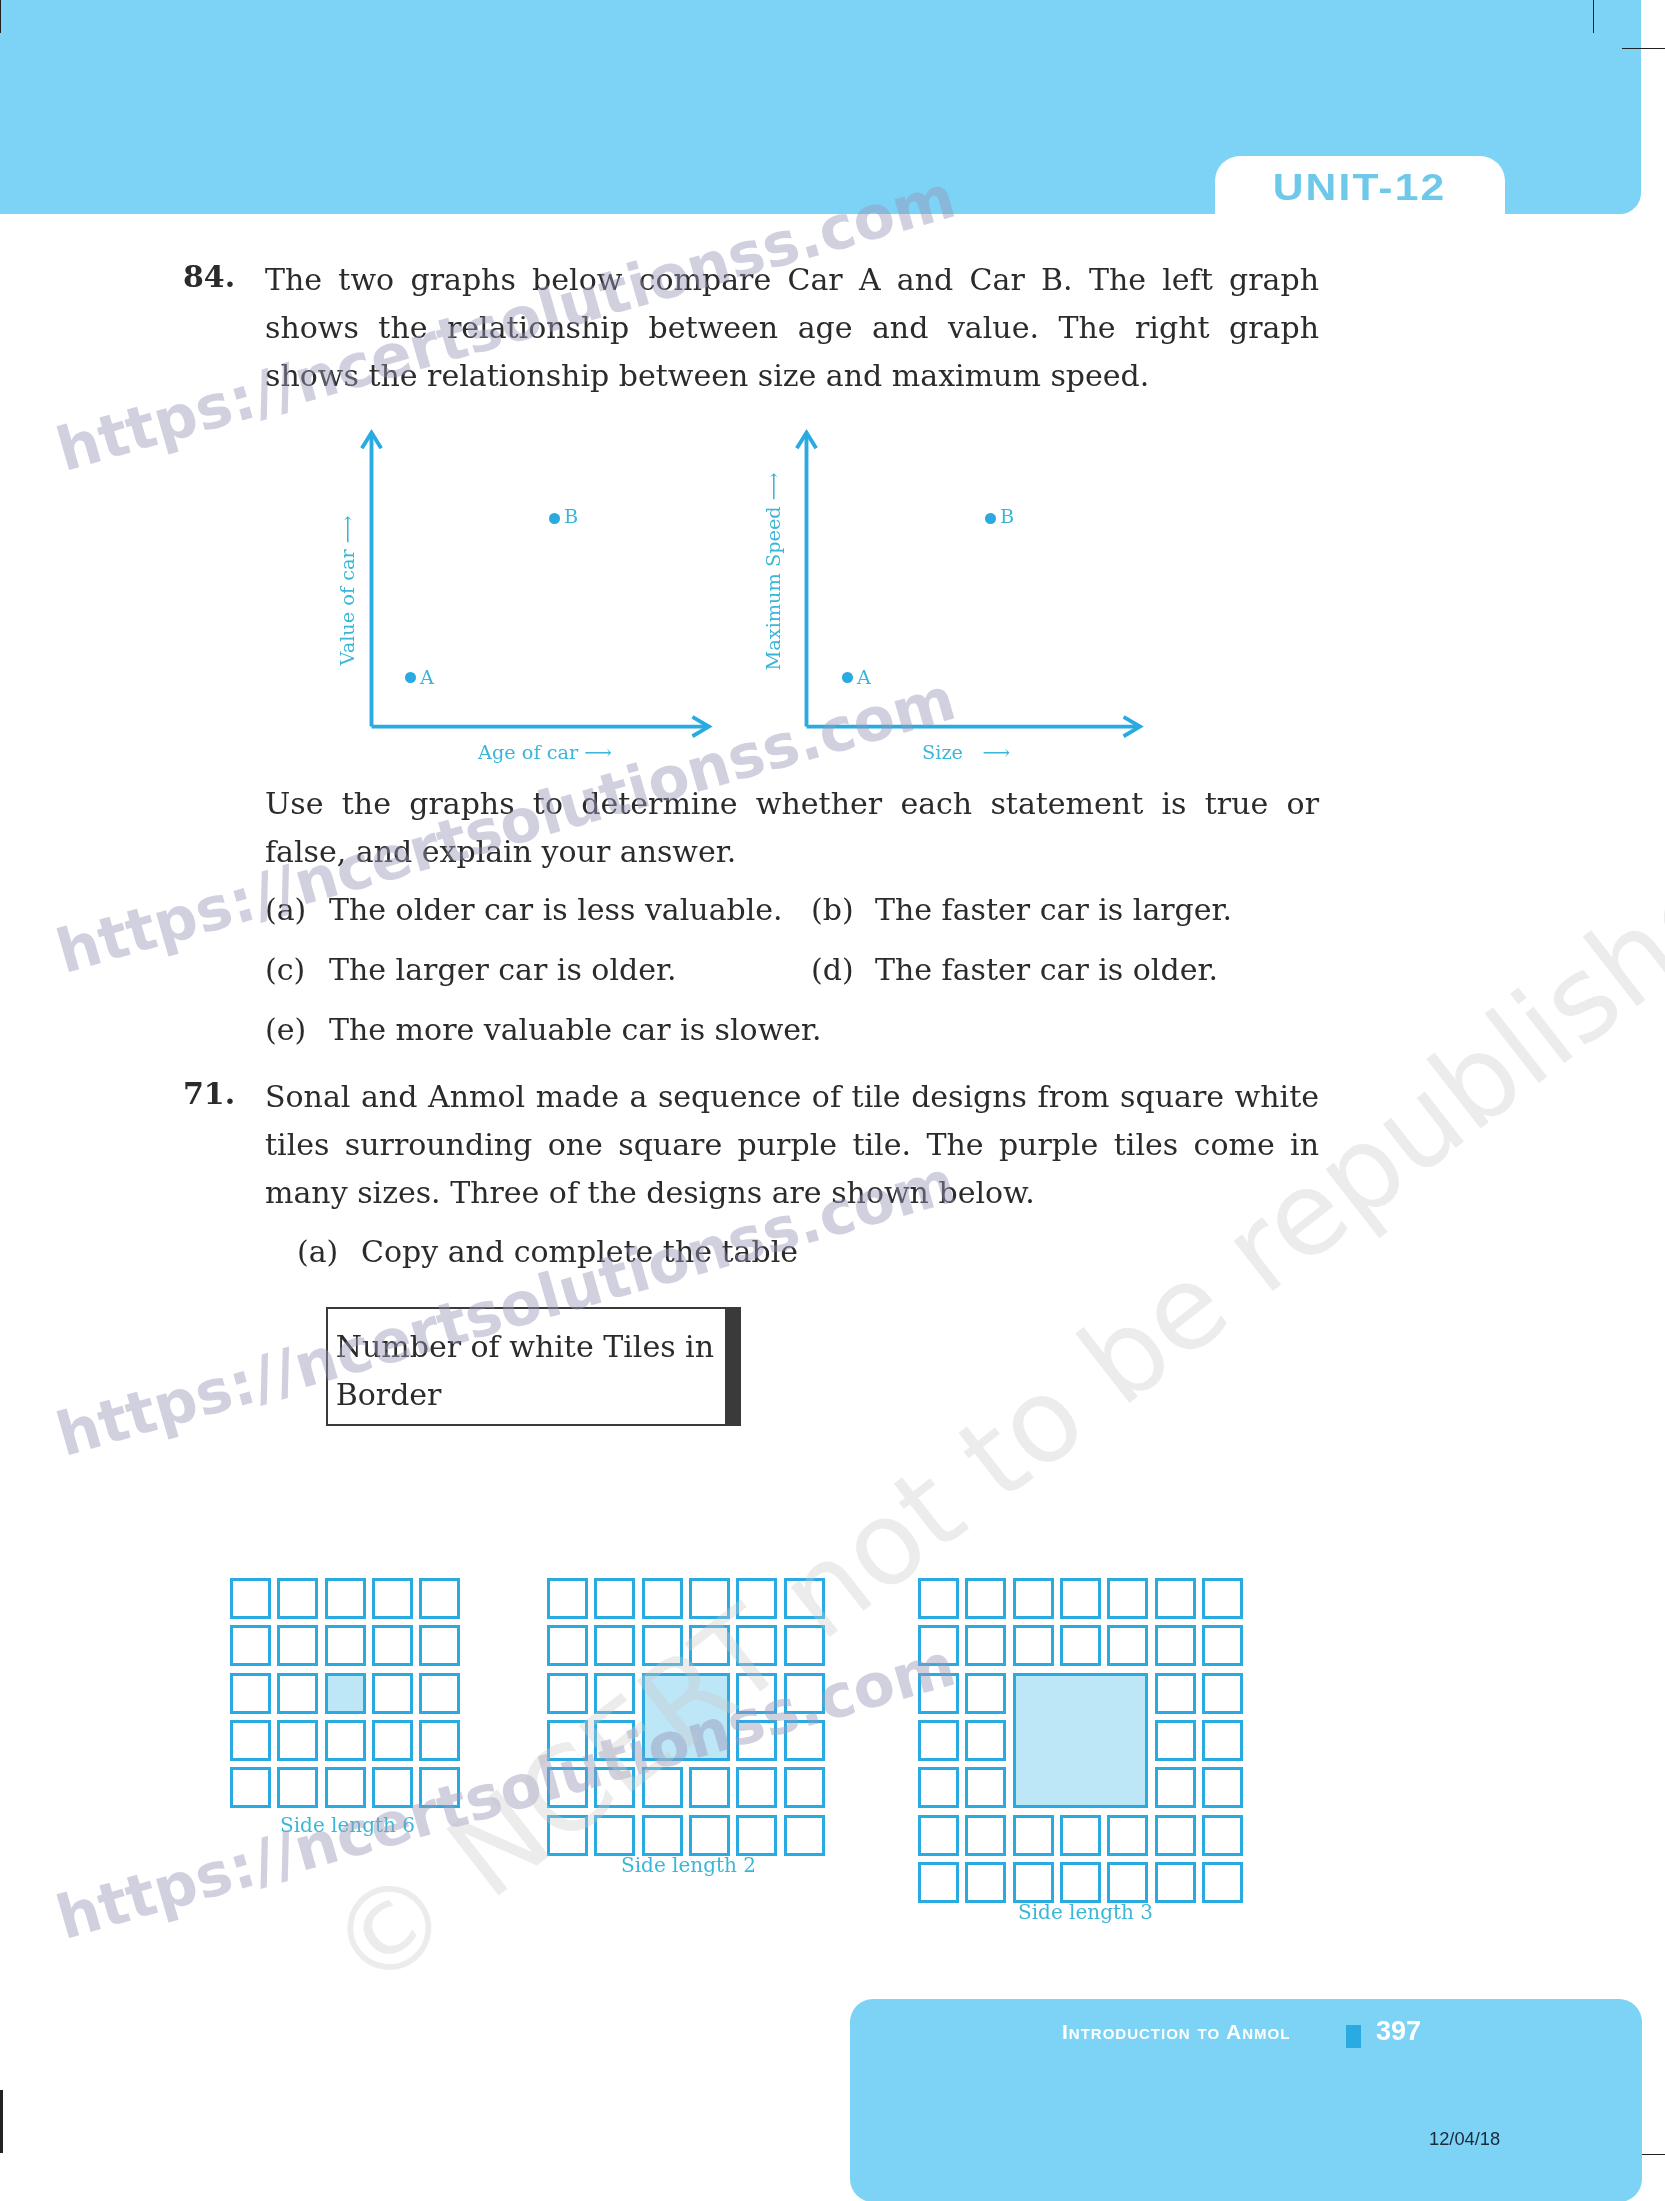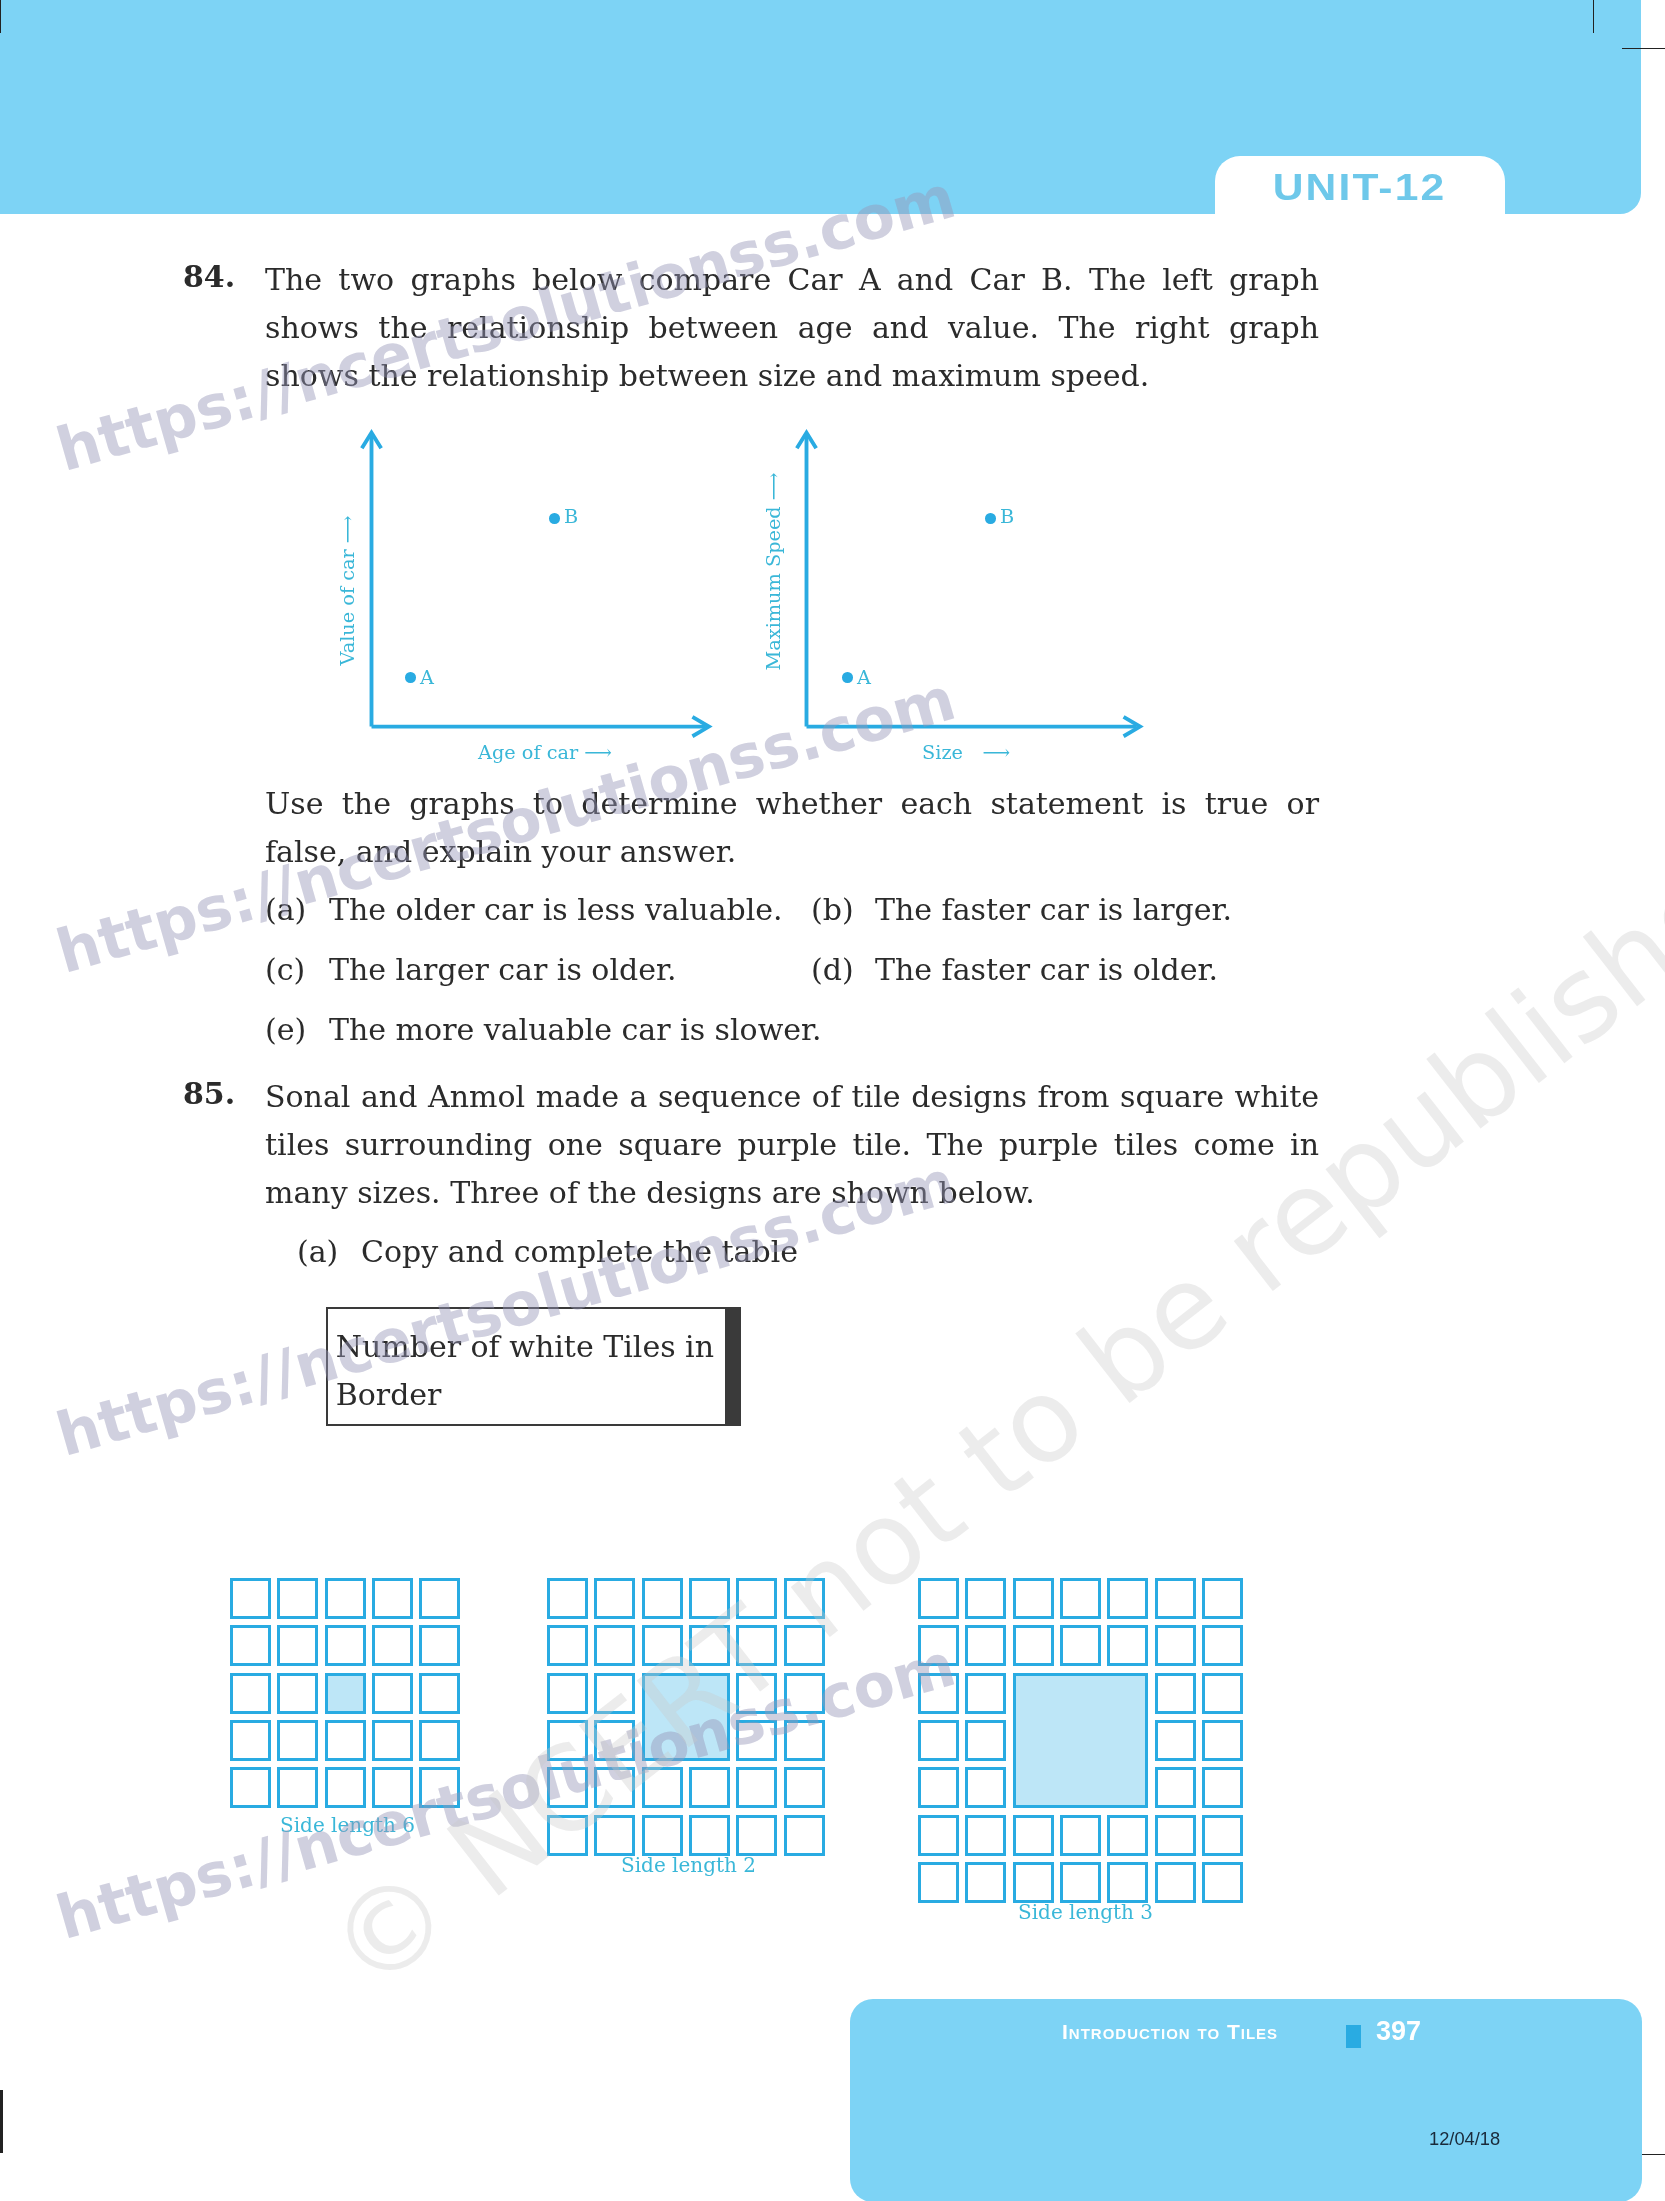--- a/index.html
+++ b/index.html
@@ -161,21 +161,21 @@
 <div class="opt" style="left:265px;top:952px;">
   <span class="lbl">(c)</span><span>The larger car is older.</span>
 </div>
 <div class="opt" style="left:811px;top:952px;">
   <span class="lbl">(d)</span><span>The faster car is older.</span>
 </div>
 <div class="opt" style="left:265px;top:1012px;">
   <span class="lbl">(e)</span><span>The more valuable car is slower.</span>
 </div>
 
-<div class="q-num" style="left:183px;top:1076px;">85.</div>
+<div class="q-num" style="left:183px;top:1076px;">71.</div>
 <div class="para" style="left:265px;top:1073px;width:1054px;">Sonal and Anmol made a sequence of tile designs from square white tiles surrounding one square purple tile. The purple tiles come in many sizes. Three of the designs are shown below.</div>
 <div class="opt" style="left:265px;top:1234px;margin-left:32px;">
   <span class="lbl">(a)</span><span>Copy and complete the table</span>
 </div>
 
 <table class="tiles">
   <tbody>
   <tr style="height:110px;">
     <td class="head">Number of white Tiles in Border</td>
     <td></td>
@@ -300,17 +300,17 @@
   </div>
 <div class="grid-caption" style="left:1018px;top:1900px;">Side length 3</div>
 
 <div class="watermark" style="left:68px;top:415px;transform:rotate(-16deg);">https://ncertsolutionss.com</div>
 <div class="watermark" style="left:68px;top:917px;transform:rotate(-16deg);">https://ncertsolutionss.com</div>
 <div class="watermark" style="left:68px;top:1400px;transform:rotate(-16deg);">https://ncertsolutionss.com</div>
 <div class="watermark" style="left:68px;top:1883px;transform:rotate(-16deg);">https://ncertsolutionss.com</div>
 <div class="wm-faint" style="left:386px;top:1883px;transform:rotate(-38deg);">© NCERT not to be republished</div>
 
 <div class="footer-band"></div>
-<div class="footer-title">Introduction to Tiles</div>
+<div class="footer-title">Introduction to Anmol</div>
 <div class="footer-sq"></div>
 <div class="footer-page">397</div>
 <div class="footer-date">12/04/18</div>
 
 
 </body></html>

